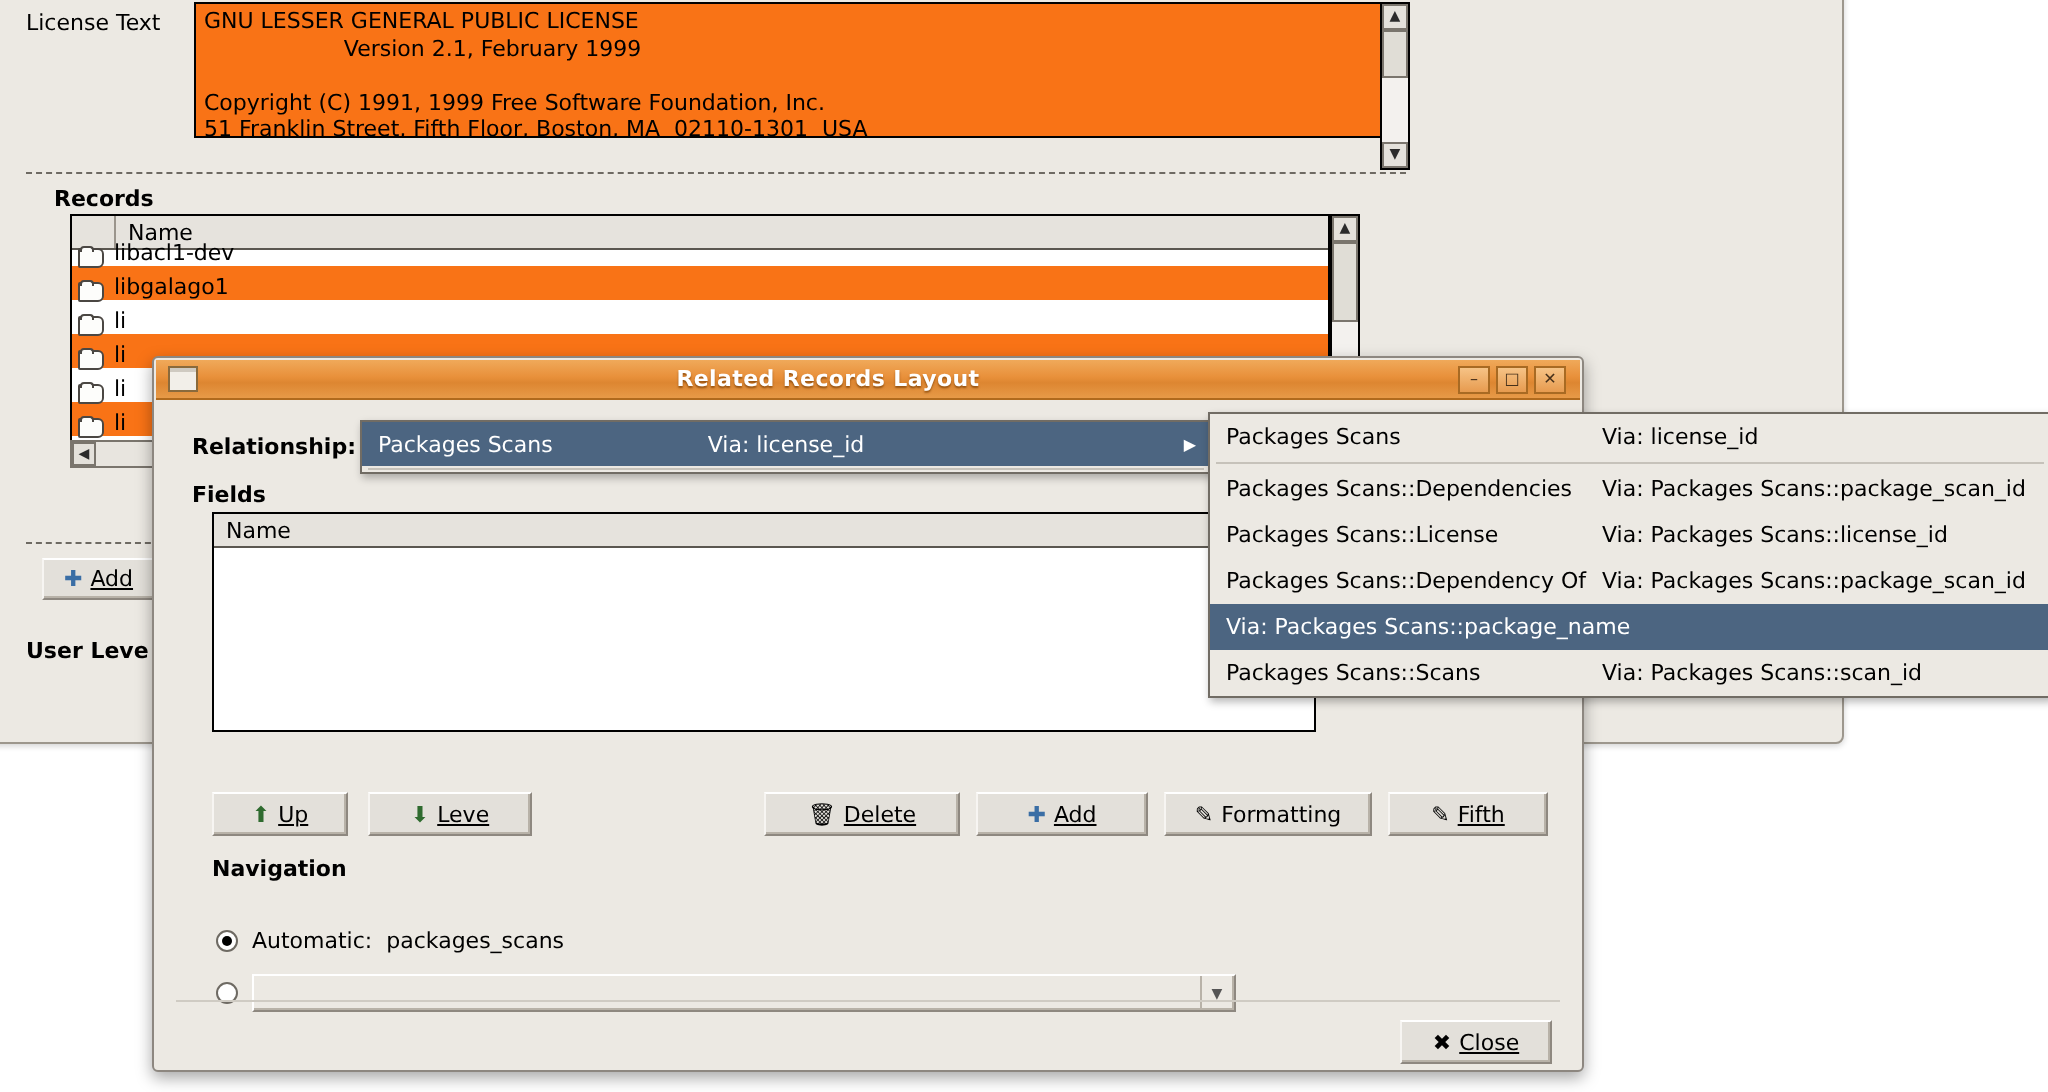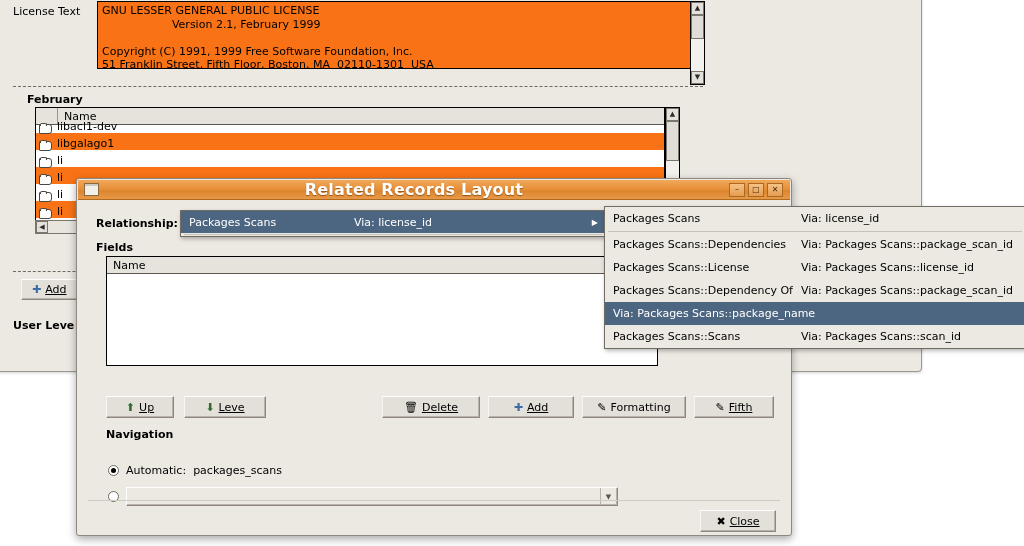--- a/index.html
+++ b/index.html
@@ -104,21 +104,21 @@
     left:1px;top:1px;width:712px;height:20px;
     background:linear-gradient(180deg,#f0a95a 0%,#e8903a 45%,#dd8631 60%,#e79a48 100%);
     border-bottom:1px solid #b06a1d;
     display:flex;align-items:center;box-sizing:border-box;
   }
   #win-icon{
     width:13px;height:11px;margin-left:6px;background:#f2efe9;
     border:1px solid #8a6a3c;box-shadow:inset 0 2px 0 #cfcac1;flex:0 0 auto;
   }
   #title-text{
-    flex:1;text-align:center;font-size:16px;font-weight:bold;color:#ffffff;
+    flex:1;text-align:center;font-size:11px;font-weight:bold;color:#ffffff;
     text-shadow:0 1px 1px rgba(120,60,0,.7);letter-spacing:.2px;
   }
   .wb{
     width:16px;height:14px;margin-right:3px;border:1px solid #a86a23;
     background:linear-gradient(180deg,#f6c386,#e79b4f);
     display:flex;align-items:center;justify-content:center;font-size:8px;color:#46301a;
     box-sizing:border-box;flex:0 0 auto;
   }
   #wb-wrap{display:flex;align-items:center;margin-right:4px;}
 
@@ -207,21 +207,21 @@
     </div>
 
     <div class="abs" id="license-sb">
       <div class="sb-btn">▲</div>
       <div class="sb-thumb" style="height:24px;margin:0;"></div>
       <div class="sb-btn" style="position:absolute;bottom:0;left:0;">▼</div>
     </div>
 
     <div class="abs dash-sep" style="left:22px;top:97px;width:690px;"></div>
 
-    <div class="abs" id="packages-title">February</div>
+    <div class="abs" id="packages-title">Records</div>
 
     <div class="abs" id="pkg-list">
       <div id="pkg-head">
         <div class="corner"></div>
         <div class="hname">Name</div>
       </div>
       <div class="pkg-row first">
         <span class="folder"></span>
         <span>libacl1-dev</span>
       </div>

